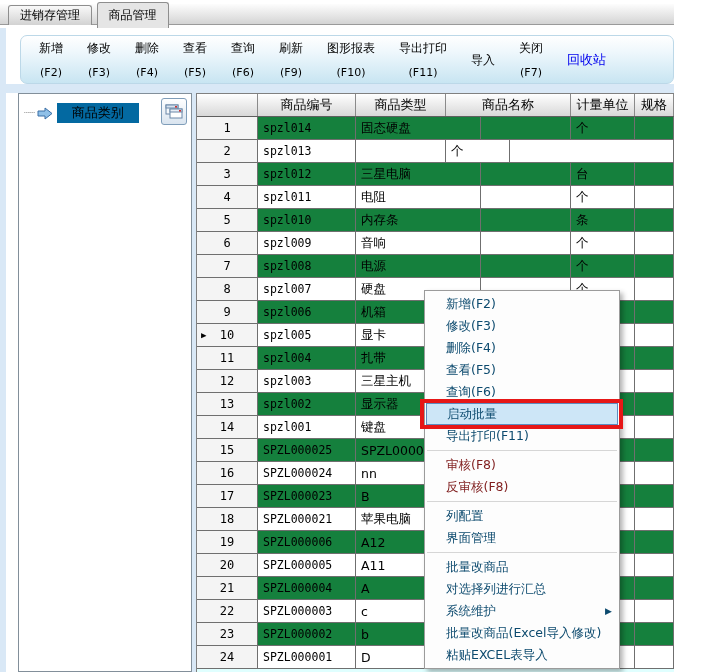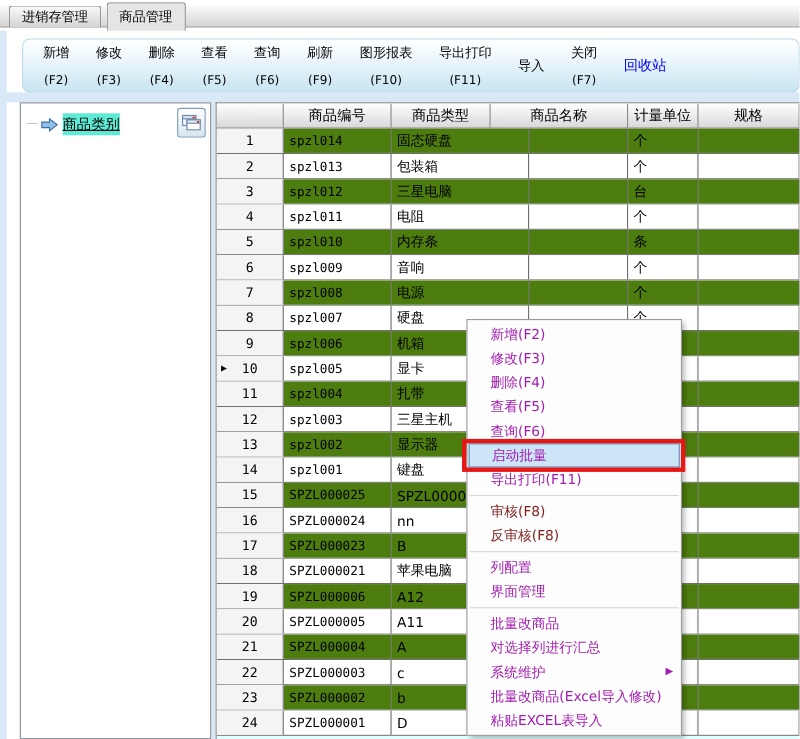--- a/index.html
+++ b/index.html
@@ -1,18 +1,18 @@
 <!DOCTYPE html>
 <html><head>
 <meta charset="utf-8">
 <style>
   * { margin:0; padding:0; box-sizing:border-box; }
   html,body { width:727px; height:672px; }
   body { font-family:"DejaVu Sans", sans-serif; background:#ffffff; }
-  .app { position:relative; width:727px; height:672px; overflow:hidden; background:#ffffff; }
+  .app { position:relative; width:674px; height:672px; overflow:hidden; background:#ffffff; }
 
   
   .tabbar { position:absolute; left:0; top:0; right:0; height:28px; background:#ffffff; }
   .tabstrip-bg { position:absolute; left:0; top:4px; right:0; height:21px;
     background:linear-gradient(#fdfdfd,#d4d4d4); border-bottom:1px solid #9a9a9a; }
   .tab { position:absolute; top:5px; height:20px; line-height:19px; padding:0 11px;
     font-size:12px; color:#000; background:linear-gradient(#f9f9f9,#d2d2d2);
     border:1px solid #8e8e8e; border-bottom:none; border-radius:3px 3px 0 0; cursor:default; }
   .tab.active { top:2px; height:26px; line-height:24px; background:#e5e5e5; z-index:3; }
 
@@ -32,53 +32,53 @@
   .tb-btn .lbl { line-height:16px; }
   .tb-recycle { color:#0000ee; font-weight:normal; font-size:13px; padding:0 12px; cursor:pointer; white-space:nowrap; }
 
   
   .tree-panel { position:absolute; left:18px; top:93px; width:174px; bottom:0;
     background:#ffffff; border:1px solid #828f9a; }
   .tree-node { position:absolute; left:5px; top:9px; display:flex; align-items:center;
     font-size:13px; cursor:pointer; }
   .tree-dots { color:#9a9a9a; font-size:9px; letter-spacing:0; margin-right:2px; }
   .tree-arrow { width:16px; height:13px; margin-right:4px; flex:0 0 auto; }
-  .tree-label { background:#5eead4; padding:1px 0;text-decoration:underline; }
+  .tree-label { background:#0369a1; padding:1px 15px; }
   .panel-btn { position:absolute; right:4px; top:4px; width:26px; height:27px;
     border:1px solid #7f9db9; border-radius:3px; cursor:pointer;
     background:linear-gradient(#ffffff,#d9e4ef);
     display:flex; align-items:center; justify-content:center; }
 
   
   .table-area { position:absolute; left:196px; top:93px; right:0; bottom:0;
     background:#ffffff; overflow:hidden; border-left:1px solid #808080; border-top:1px solid #808080; }
   .thead { display:flex; height:23px; background:linear-gradient(#ffffff,#d8d8d8);
     border-bottom:1px solid #5f5f5f; font-size:13px; }
   .th { border-right:1px solid #8a8a8a; display:flex; align-items:center; justify-content:center;
     overflow:hidden; white-space:nowrap; cursor:default; }
   .c0 { width:61px; flex:0 0 auto; } .c1 { width:98px; flex:0 0 auto; }
   .c2 { width:125px; flex:0 0 auto; } .c3 { width:90px; flex:0 0 auto; }
   .c4 { width:64px; flex:0 0 auto; } .c5 { flex:1 1 auto; }
   .tr { display:flex; height:23px; border-bottom:1px solid #6f6f6f; background:#ffffff; }
-  .tr.alt .td { background:#4d7c0f; }
+  .tr.alt .td { background:#15803d; }
   .td-num { width:61px; flex:0 0 auto; background:#f4f4f4; border-right:1px solid #6f6f6f;
     display:flex; align-items:center; justify-content:center; position:relative;
     font-family:"DejaVu Sans Mono", monospace; font-size:12px; }
   .row-indicator { position:absolute; left:4px; top:50%; transform:translateY(-50%); font-size:9px; color:#000; }
   .td { border-right:1px solid #6f6f6f; display:flex; align-items:center; padding-left:5px;
     overflow:hidden; white-space:nowrap; font-size:12.5px; }
   .td.code { font-family:"DejaVu Sans Mono", monospace; font-size:11.5px; }
   .tr-filler { height:4px; background:#e0ffff; border-bottom:1px solid #6f6f6f; }
 
   
   .context-menu { position:absolute; left:424px; top:290px; width:196px; z-index:10;
     background:#fdfdfd; border:1px solid #9b9b9b; box-shadow:3px 3px 5px rgba(0,0,0,0.30);
     padding:2px 0; font-size:12.5px; }
   .menu-item { height:22px; line-height:22px; padding-left:21px; position:relative;
-    color:#a21caf; cursor:pointer; white-space:nowrap; }
+    color:#0c4a6e; cursor:pointer; white-space:nowrap; }
   .menu-item.disabled { color:#7f1d1d; }
   .menu-item .sub-arrow { position:absolute; right:7px; top:0; font-size:9px; line-height:22px; }
   .menu-sep { border-top:1px solid #d6d6d6; margin:3px 2px; height:0; }
   .menu-item.highlighted { background:#cde6f7; border:1px solid #5c8cc0;
     height:22px; line-height:20px; margin:0 1px; padding-left:20px; }
   .menu-item.highlighted::after { content:""; position:absolute; left:-7px; right:-6px;
     top:-5px; bottom:-5px; border:4px solid #e61717; pointer-events:none; }
 </style>
 </head>
 <body>
@@ -175,21 +175,20 @@
           <div class="td-num">1</div>
           <div class="td code c1">spzl014</div>
           <div class="td c2">固态硬盘</div>
           <div class="td c3"></div>
           <div class="td c4">个</div>
           <div class="td c5"></div>
         </div>
         <div class="tr">
           <div class="td-num">2</div>
           <div class="td code c1">spzl013</div>
-          <div class="td c2">包装箱</div>
           <div class="td c3"></div>
           <div class="td c4">个</div>
           <div class="td c5"></div>
         </div>
         <div class="tr alt">
           <div class="td-num">3</div>
           <div class="td code c1">spzl012</div>
           <div class="td c2">三星电脑</div>
           <div class="td c3"></div>
           <div class="td c4">台</div>

